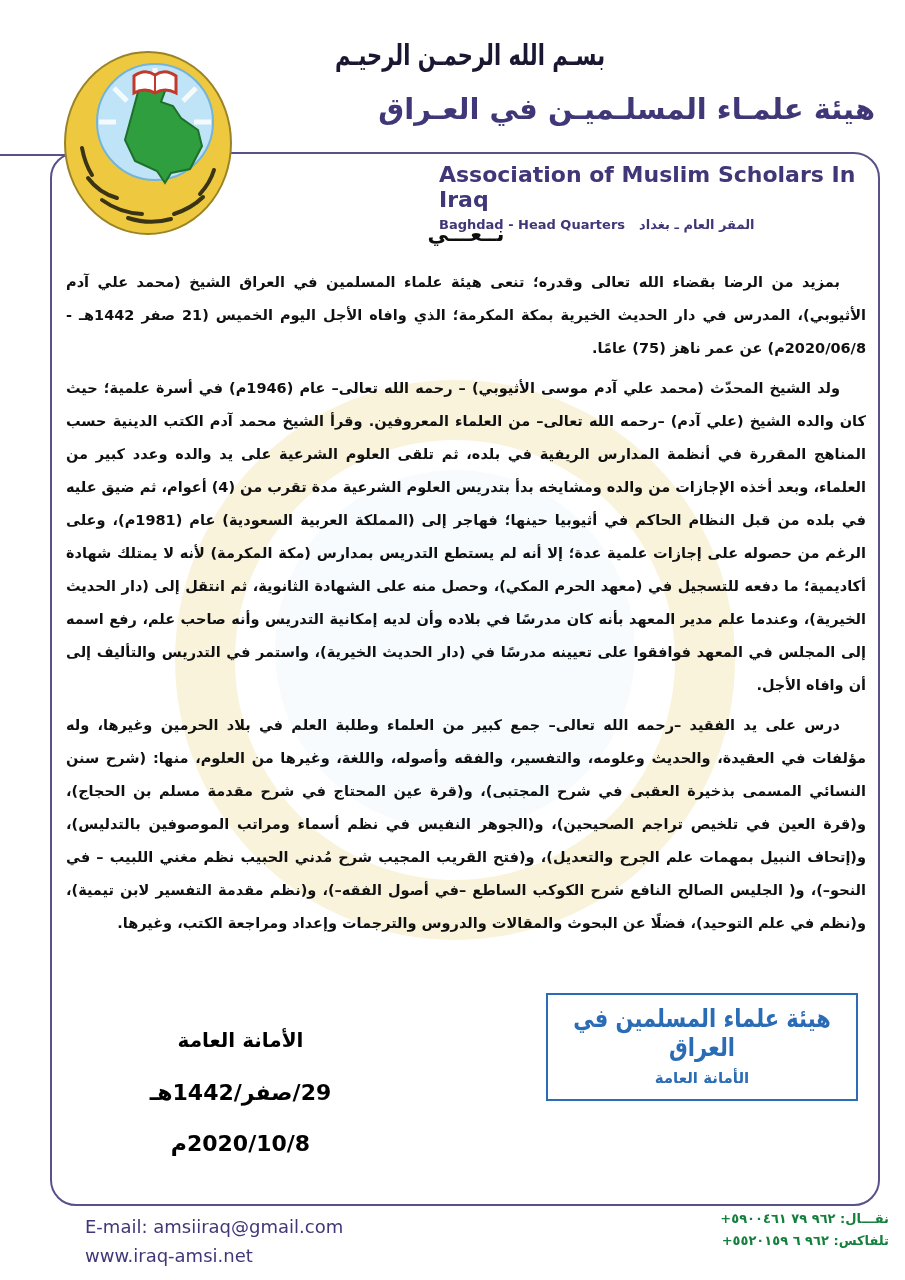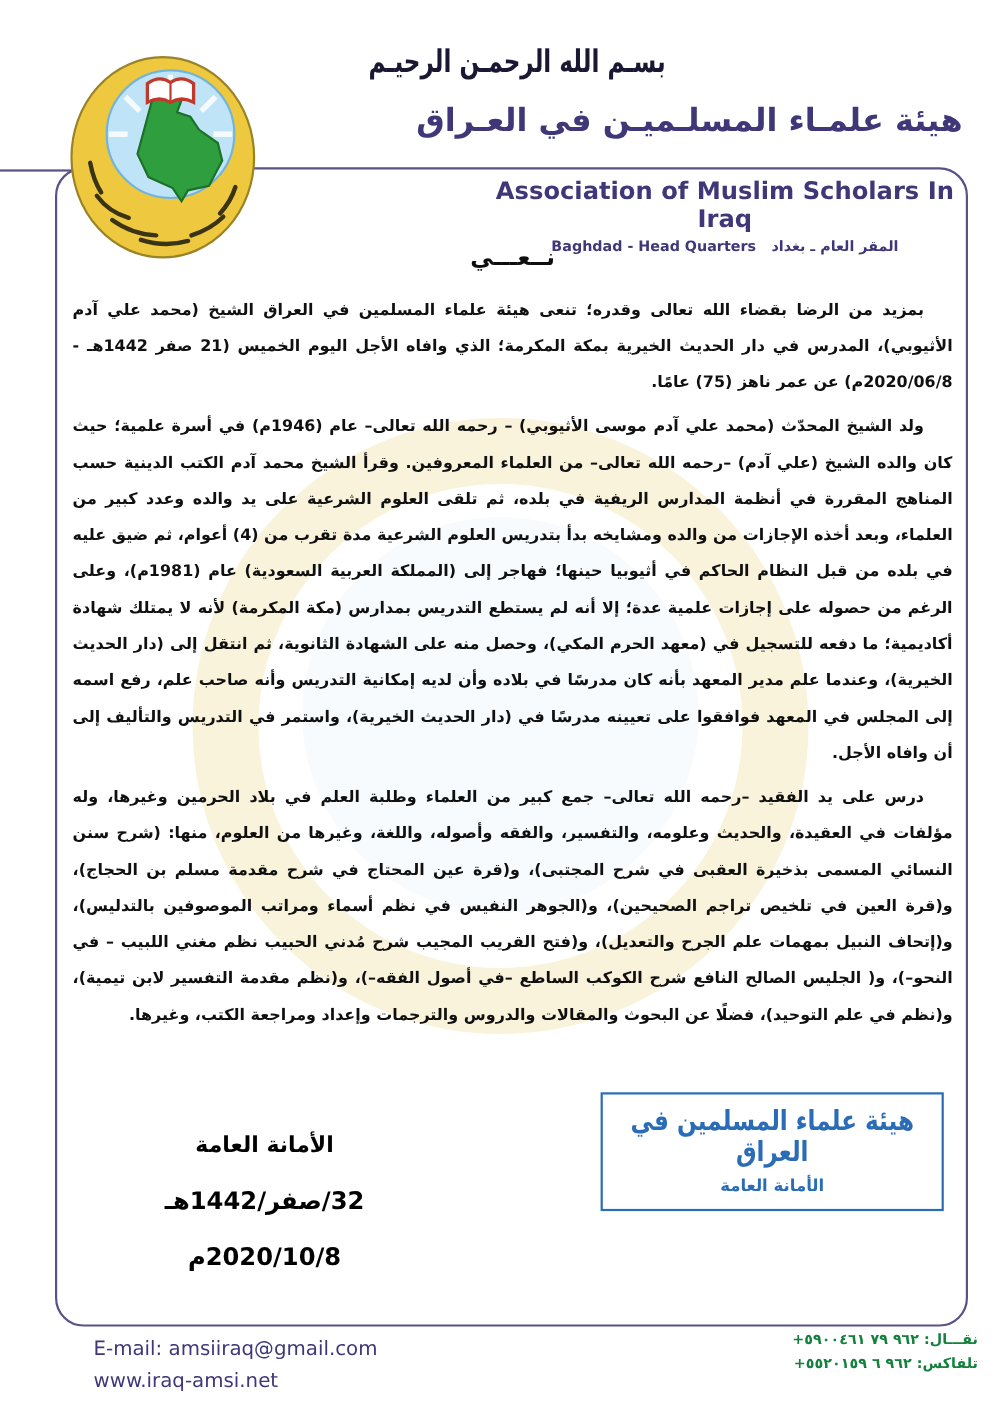--- a/index.html
+++ b/index.html
@@ -28,21 +28,21 @@
     position:absolute;left:320px;top:44px;width:300px;text-align:center;
     font-size:21px;font-weight:bold;color:#191731;direction:rtl;
   }
   .bismillah span{display:inline-block;transform:scaleY(1.35);}
   .logo{position:absolute;left:62px;top:50px;z-index:3;}
   .org-ar{
     position:absolute;right:30px;top:92px;direction:rtl;
     font-size:29px;font-weight:bold;color:#3f3778;letter-spacing:1px;
   }
   .header-right{
-    position:absolute;right:26px;top:162px;width:440px;text-align:center;z-index:2;
+    position:absolute;right:26px;top:162px;width:440px;text-align:left;z-index:2;
   }
   .org-en{font-size:22px;font-weight:bold;color:#3f3778;}
   .hq-line{margin-top:5px;font-size:13px;font-weight:bold;color:#3f3778;direction:rtl;}
   .hq-line .gap{display:inline-block;width:14px;}
   .content{
     position:absolute;left:66px;top:214px;width:800px;height:810px;
     overflow:hidden;direction:rtl;z-index:2;
   }
   .doc-title{
     text-align:center;font-size:21px;font-weight:bold;color:#0e0e0e;
@@ -125,21 +125,21 @@
 
 <div class="content">
   <div class="doc-title">نــعـــي</div>
   <p>بمزيد من الرضا بقضاء الله تعالى وقدره؛ تنعى هيئة علماء المسلمين في العراق الشيخ (محمد علي آدم الأثيوبي)، المدرس في دار الحديث الخيرية بمكة المكرمة؛ الذي وافاه الأجل اليوم الخميس (21 صفر 1442هـ - 2020/06/8م) عن عمر ناهز (75) عامًا.</p>
   <p>ولد الشيخ المحدّث (محمد علي آدم موسى الأثيوبي) – رحمه الله تعالى– عام (1946م) في أسرة علمية؛ حيث كان والده الشيخ (علي آدم) –رحمه الله تعالى– من العلماء المعروفين. وقرأ الشيخ محمد آدم الكتب الدينية حسب المناهج المقررة في أنظمة المدارس الريفية في بلده، ثم تلقى العلوم الشرعية على يد والده وعدد كبير من العلماء، وبعد أخذه الإجازات من والده ومشايخه بدأ بتدريس العلوم الشرعية مدة تقرب من (4) أعوام، ثم ضيق عليه في بلده من قبل النظام الحاكم في أثيوبيا حينها؛ فهاجر إلى (المملكة العربية السعودية) عام (1981م)، وعلى الرغم من حصوله على إجازات علمية عدة؛ إلا أنه لم يستطع التدريس بمدارس (مكة المكرمة) لأنه لا يمتلك شهادة أكاديمية؛ ما دفعه للتسجيل في (معهد الحرم المكي)، وحصل منه على الشهادة الثانوية، ثم انتقل إلى (دار الحديث الخيرية)، وعندما علم مدير المعهد بأنه كان مدرسًا في بلاده وأن لديه إمكانية التدريس وأنه صاحب علم، رفع اسمه إلى المجلس في المعهد فوافقوا على تعيينه مدرسًا في (دار الحديث الخيرية)، واستمر في التدريس والتأليف إلى أن وافاه الأجل.</p>
   <p>درس على يد الفقيد –رحمه الله تعالى– جمع كبير من العلماء وطلبة العلم في بلاد الحرمين وغيرها، وله مؤلفات في العقيدة، والحديث وعلومه، والتفسير، والفقه وأصوله، واللغة، وغيرها من العلوم، منها: (شرح سنن النسائي المسمى بذخيرة العقبى في شرح المجتبى)، و(قرة عين المحتاج في شرح مقدمة مسلم بن الحجاج)، و(قرة العين في تلخيص تراجم الصحيحين)، و(الجوهر النفيس في نظم أسماء ومراتب الموصوفين بالتدليس)، و(إتحاف النبيل بمهمات علم الجرح والتعديل)، و(فتح القريب المجيب شرح مُدني الحبيب نظم مغني اللبيب – في النحو–)، و( الجليس الصالح النافع شرح الكوكب الساطع –في أصول الفقه–)، و(نظم مقدمة التفسير لابن تيمية)، و(نظم في علم التوحيد)، فضلًا عن البحوث والمقالات والدروس والترجمات وإعداد ومراجعة الكتب، وغيرها.</p>
 </div>
 
 <div class="signature">
   <div class="issuer">الأمانة العامة</div>
-  <div class="hijri">32/صفر/1442هـ</div>
+  <div class="hijri">29/صفر/1442هـ</div>
   <div class="greg">2020/10/8م</div>
 </div>
 
 <div class="stamp">
   <div class="stamp-callig"><span>هيئة علماء المسلمين في العراق</span></div>
   <div class="stamp-label">الأمانة العامة</div>
 </div>
 
 <div class="footer-left">
   <div>E-mail: amsiiraq@gmail.com</div>

